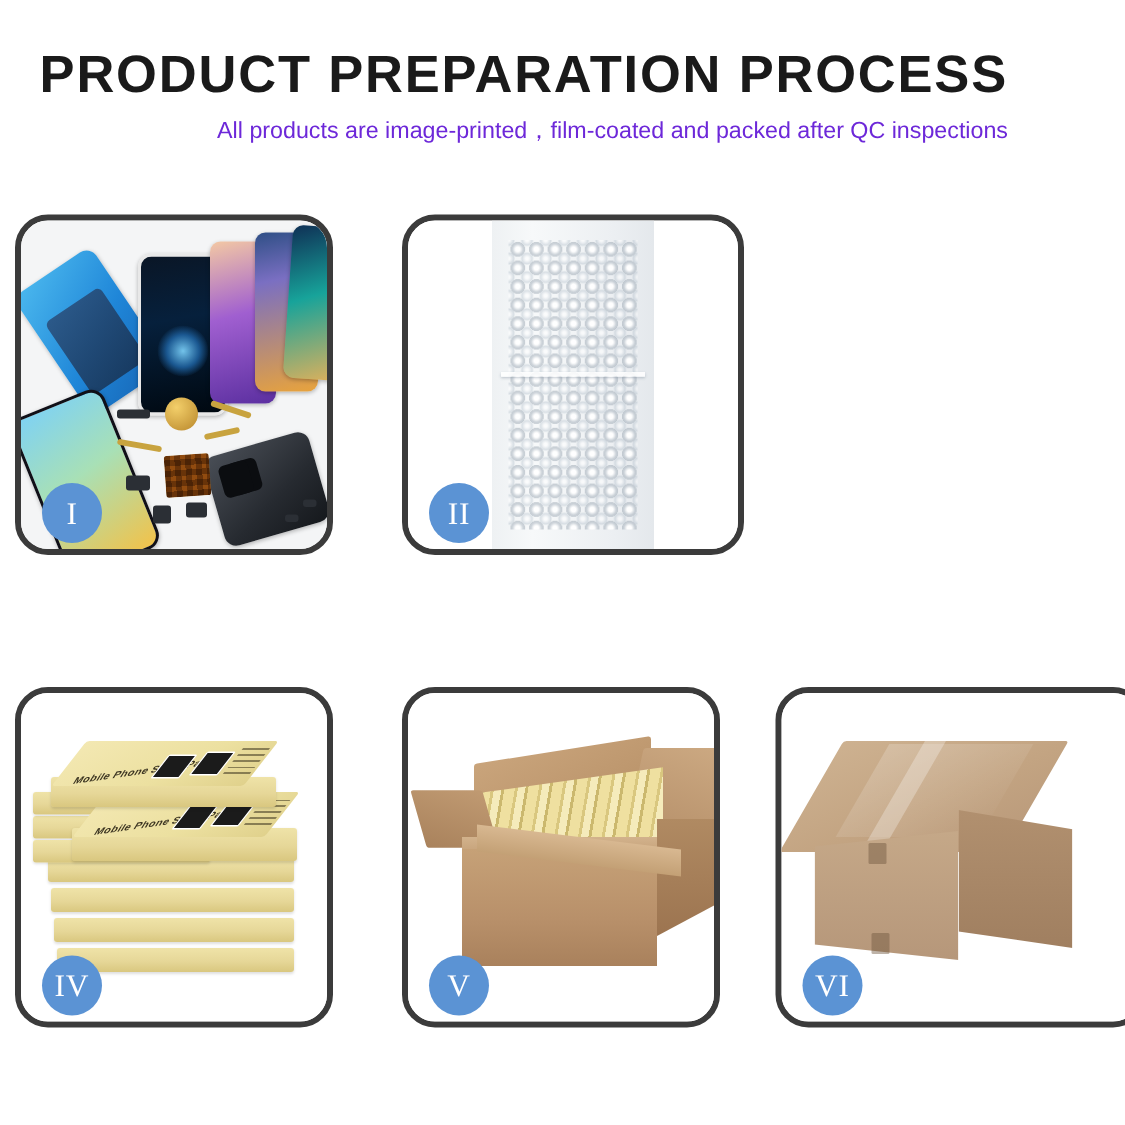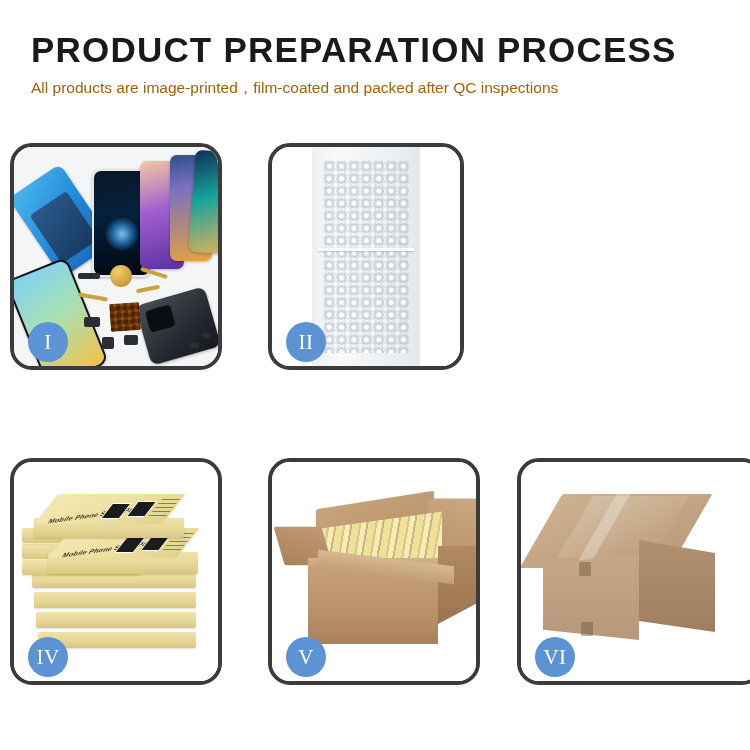--- a/index.html
+++ b/index.html
@@ -15,37 +15,36 @@
     font-family: "Liberation Sans", sans-serif;
     overflow: hidden;
   }
 
   
   #header {
     position: absolute;
     left: 0;
     top: 30px;
     width: 672px;
-    text-align: left;
-    padding-left: 31px;
+    text-align: right;
   }
   #page-title {
     font-family: "Liberation Sans", sans-serif;
     font-size: 35px;
     font-weight: bold;
     letter-spacing: 1.2px;
     color: #1a1a1a;
     line-height: 40px;
     white-space: nowrap;
   }
   #page-subtitle {
     font-family: "Liberation Sans", sans-serif;
     font-size: 15.5px;
     font-weight: normal;
-    color: #a16207;
+    color: #6d28d9;
     line-height: 22px;
     margin-top: 7px;
     white-space: nowrap;
   }
 
   
   #panel-grid {
     position: absolute;
     left: 0;
     top: 0;
@@ -377,21 +376,21 @@
         <div class="small-part" style="left:110px; top:188px; width:14px; height:10px;"></div>
         <div class="flex-strip" style="left:126px; top:124px; width:28px; transform:rotate(18deg);"></div>
         <div class="flex-strip" style="left:122px; top:140px; width:24px; transform:rotate(-12deg);"></div>
         <div class="flex-strip" style="left:64px; top:148px; width:30px; transform:rotate(10deg);"></div>
         <div class="small-part" style="left:176px; top:196px; width:9px; height:5px;"></div>
         <div class="small-part" style="left:188px; top:186px; width:9px; height:5px;"></div>
       </div>
       <div class="badge">I</div>
     </div>
 
-    <div class="panel" style="left:268px; top:143px; width:196px; height:227px;">
+    <div class="panel" style="left:268px; top:143px; width:228px; height:227px;">
       <div class="panel-media">
         <div class="p2-bg"></div>
         <div class="wrap-sheet"></div>
         <div class="bubbles"></div>
         <div class="bubbles2"></div>
         <div class="wrap-seam"></div>
       </div>
       <div class="badge">II</div>
     </div>
 

